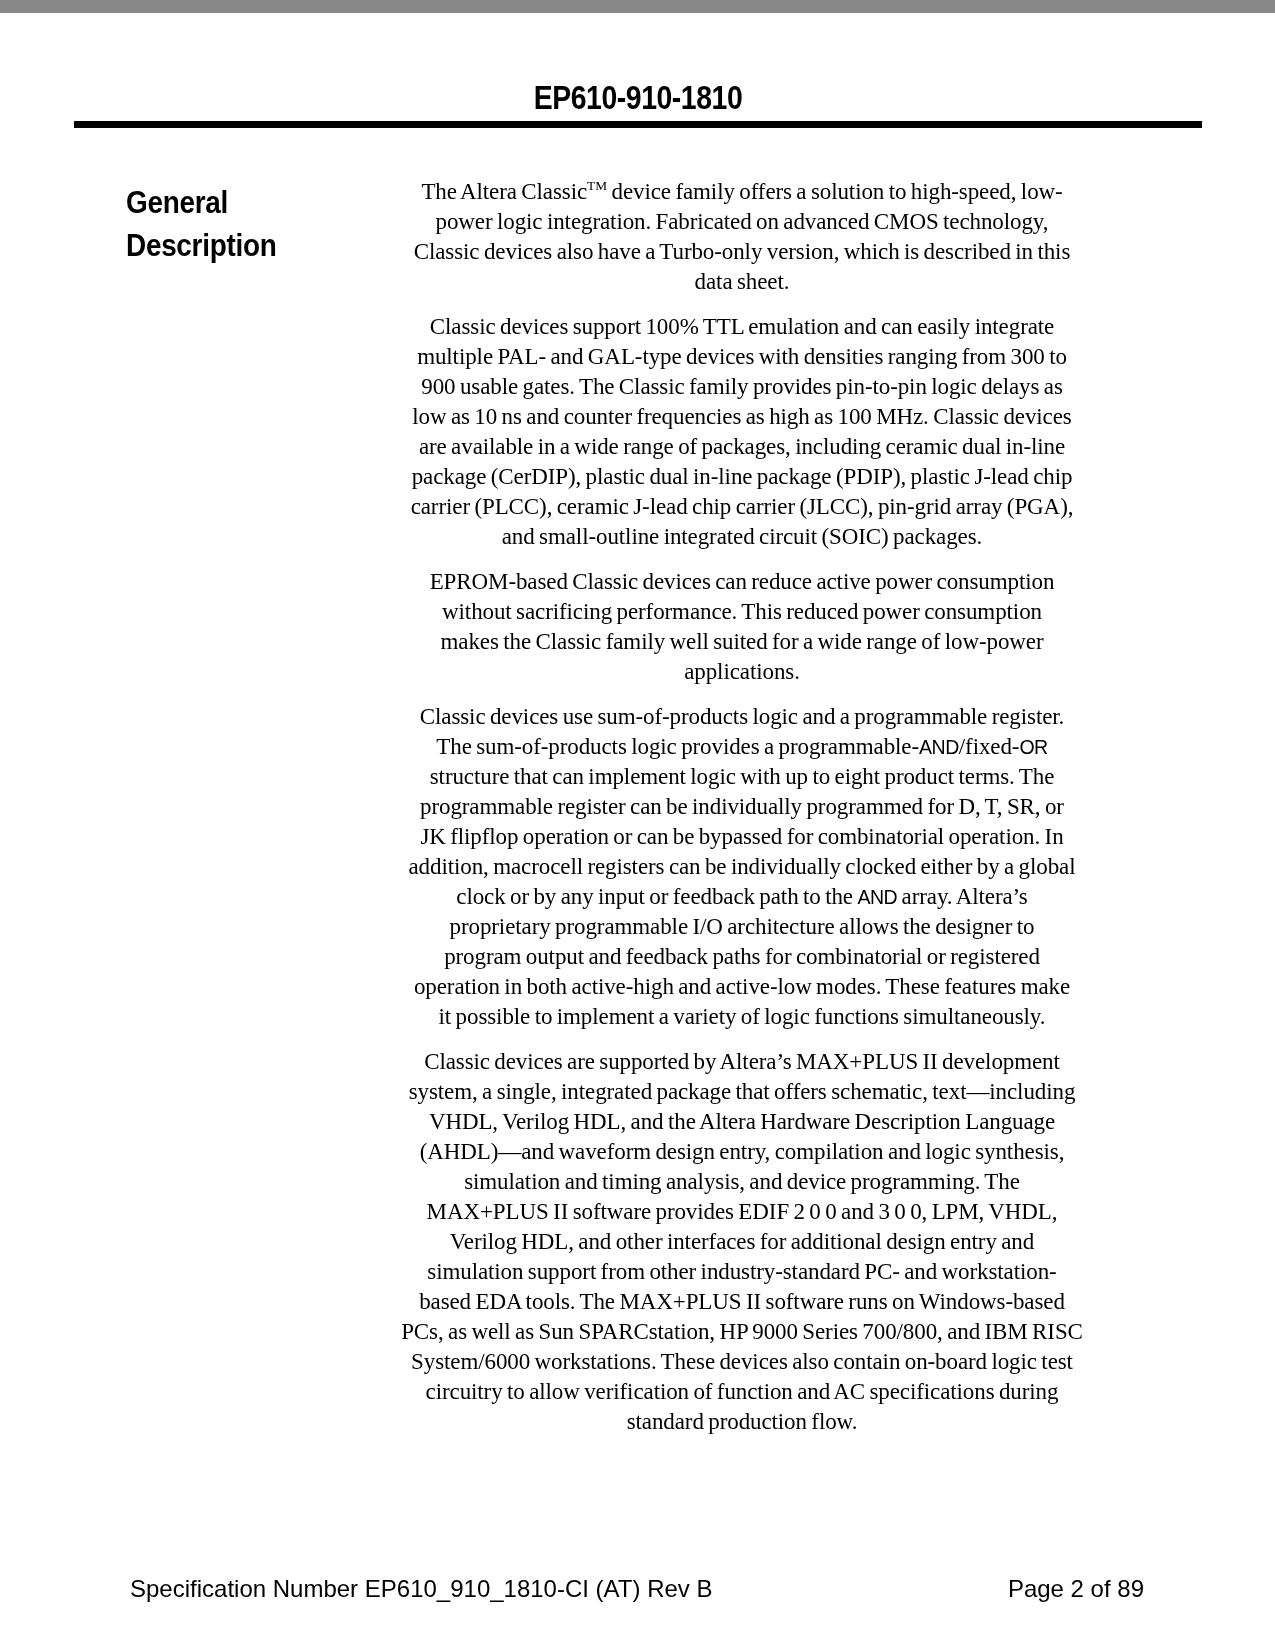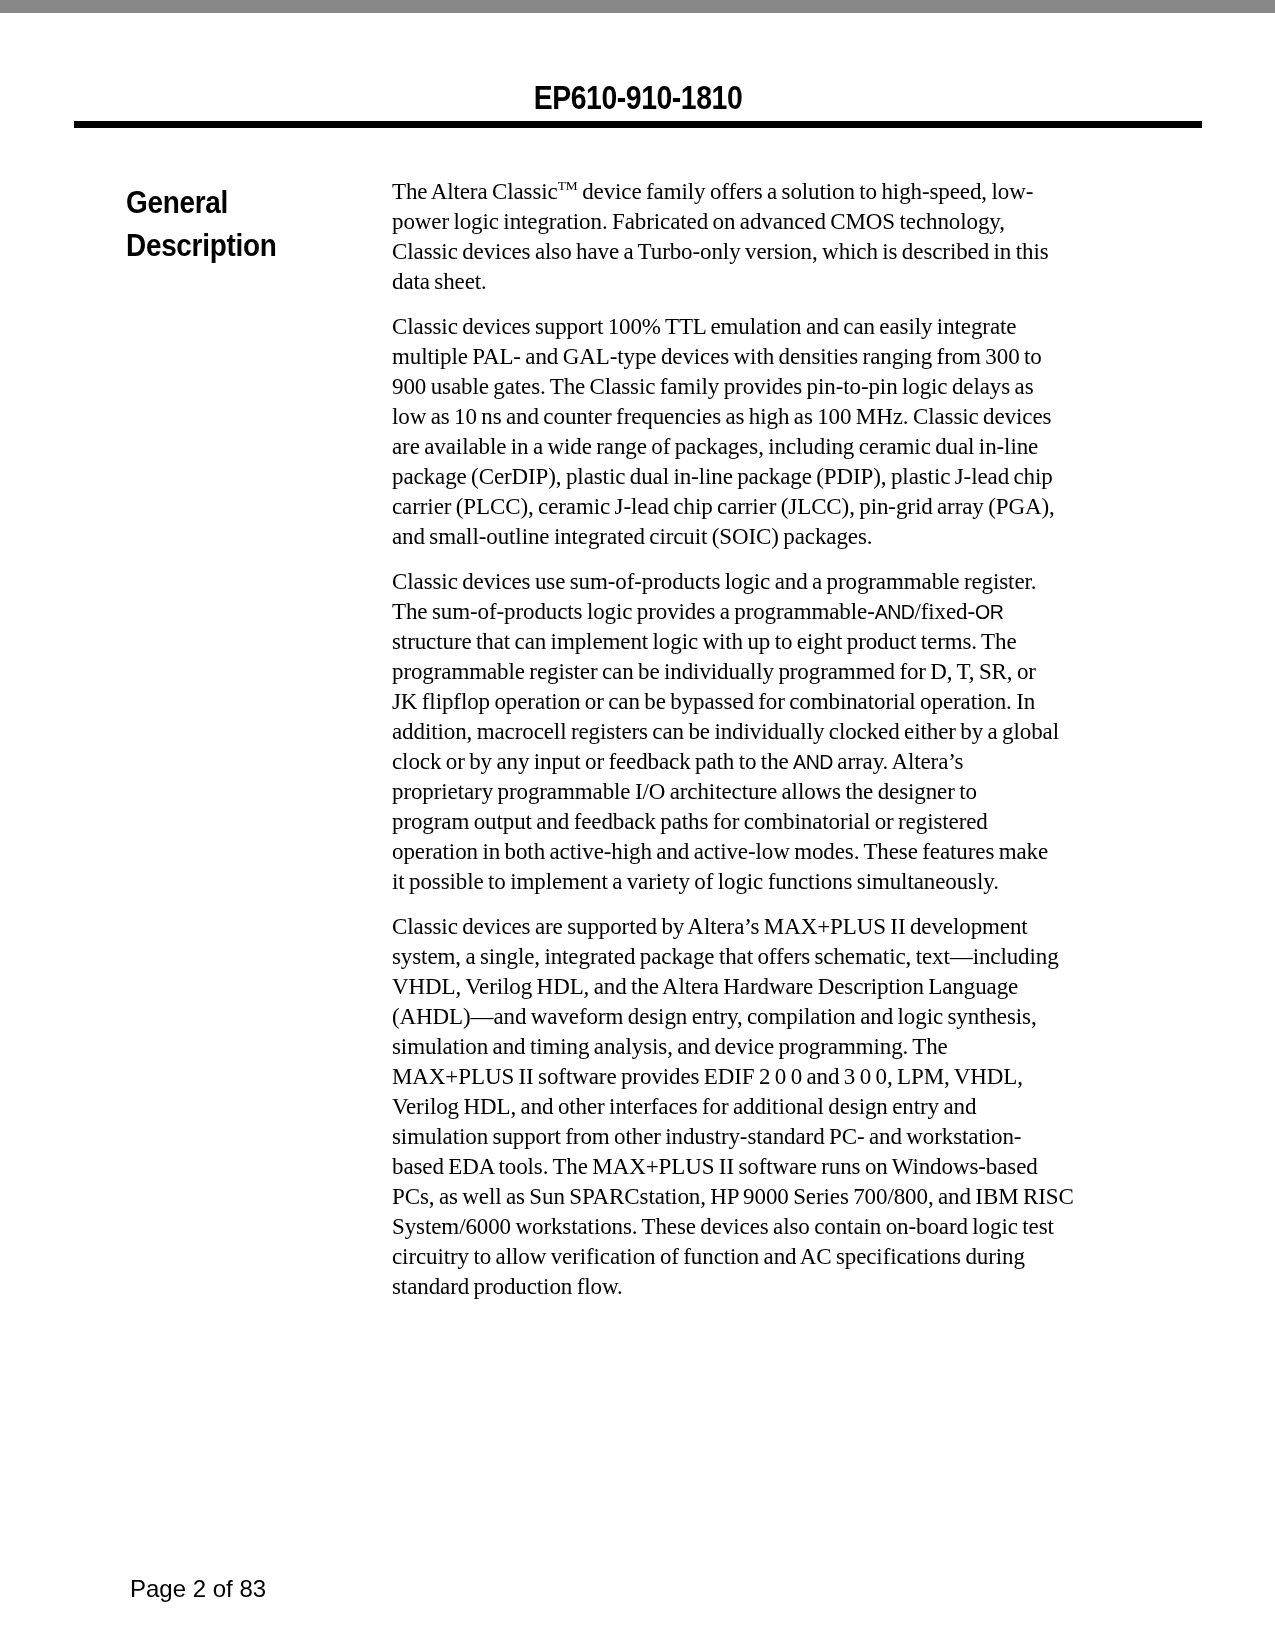--- a/index.html
+++ b/index.html
@@ -53,20 +53,21 @@
     width: 700px;
   }
   .body-para {
     margin: 0 0 15px 0;
     font-family: "Liberation Serif", serif;
     font-size: 23px;
     line-height: 30px;
     word-spacing: -1.2px;
     letter-spacing: -0.1px;
     white-space: pre;
+    text-align: center;
   }
   .body-para .mono {
     font-family: Liberation Sans, sans-serif;
     font-size: 0.85em;
     letter-spacing: -0.5px;
   }
   .body-para .sup {
     font-size: 0.58em;
     vertical-align: super;
     letter-spacing: 0;
@@ -102,20 +103,24 @@
 Classic devices also have a Turbo-only version, which is described in this
 data sheet.</span></p>
       <p class="body-para"><span>Classic devices support 100% TTL emulation and can easily integrate
 multiple PAL- and GAL-type devices with densities ranging from 300 to
 900 usable gates. The Classic family provides pin-to-pin logic delays as
 low as 10 ns and counter frequencies as high as 100 MHz. Classic devices
 are available in a wide range of packages, including ceramic dual in-line
 package (CerDIP), plastic dual in-line package (PDIP), plastic J-lead chip
 carrier (PLCC), ceramic J-lead chip carrier (JLCC), pin-grid array (PGA),
 and small-outline integrated circuit (SOIC) packages.</span></p>
+      <p class="body-para"><span>EPROM-based Classic devices can reduce active power consumption
+without sacrificing performance. This reduced power consumption
+makes the Classic family well suited for a wide range of low-power
+applications.</span></p>
       <p class="body-para"><span>Classic devices use sum-of-products logic and a programmable register.
 The sum-of-products logic provides a programmable-</span><span class="mono">AND</span><span>/fixed-</span><span class="mono">OR</span><span>
 structure that can implement logic with up to eight product terms. The
 programmable register can be individually programmed for D, T, SR, or
 JK flipflop operation or can be bypassed for combinatorial operation. In
 addition, macrocell registers can be individually clocked either by a global
 clock or by any input or feedback path to the </span><span class="mono">AND</span><span> array. Altera’s
 proprietary programmable I/O architecture allows the designer to
 program output and feedback paths for combinatorial or registered
 operation in both active-high and active-low modes. These features make
@@ -129,16 +134,17 @@
 Verilog HDL, and other interfaces for additional design entry and
 simulation support from other industry-standard PC- and workstation-
 based EDA tools. The MAX+PLUS II software runs on Windows-based
 PCs, as well as Sun SPARCstation, HP 9000 Series 700/800, and IBM RISC
 System/6000 workstations. These devices also contain on-board logic test
 circuitry to allow verification of function and AC specifications during
 standard production flow.</span></p>
     </div>
 
   <div class="footer">
-    <span>Page 2 of 83</span>
+    <span>Specification Number EP610_910_1810-CI (AT) Rev B</span>
+    <span>Page 2 of 89</span>
   </div>
 
 </div>
 
 </body></html>

